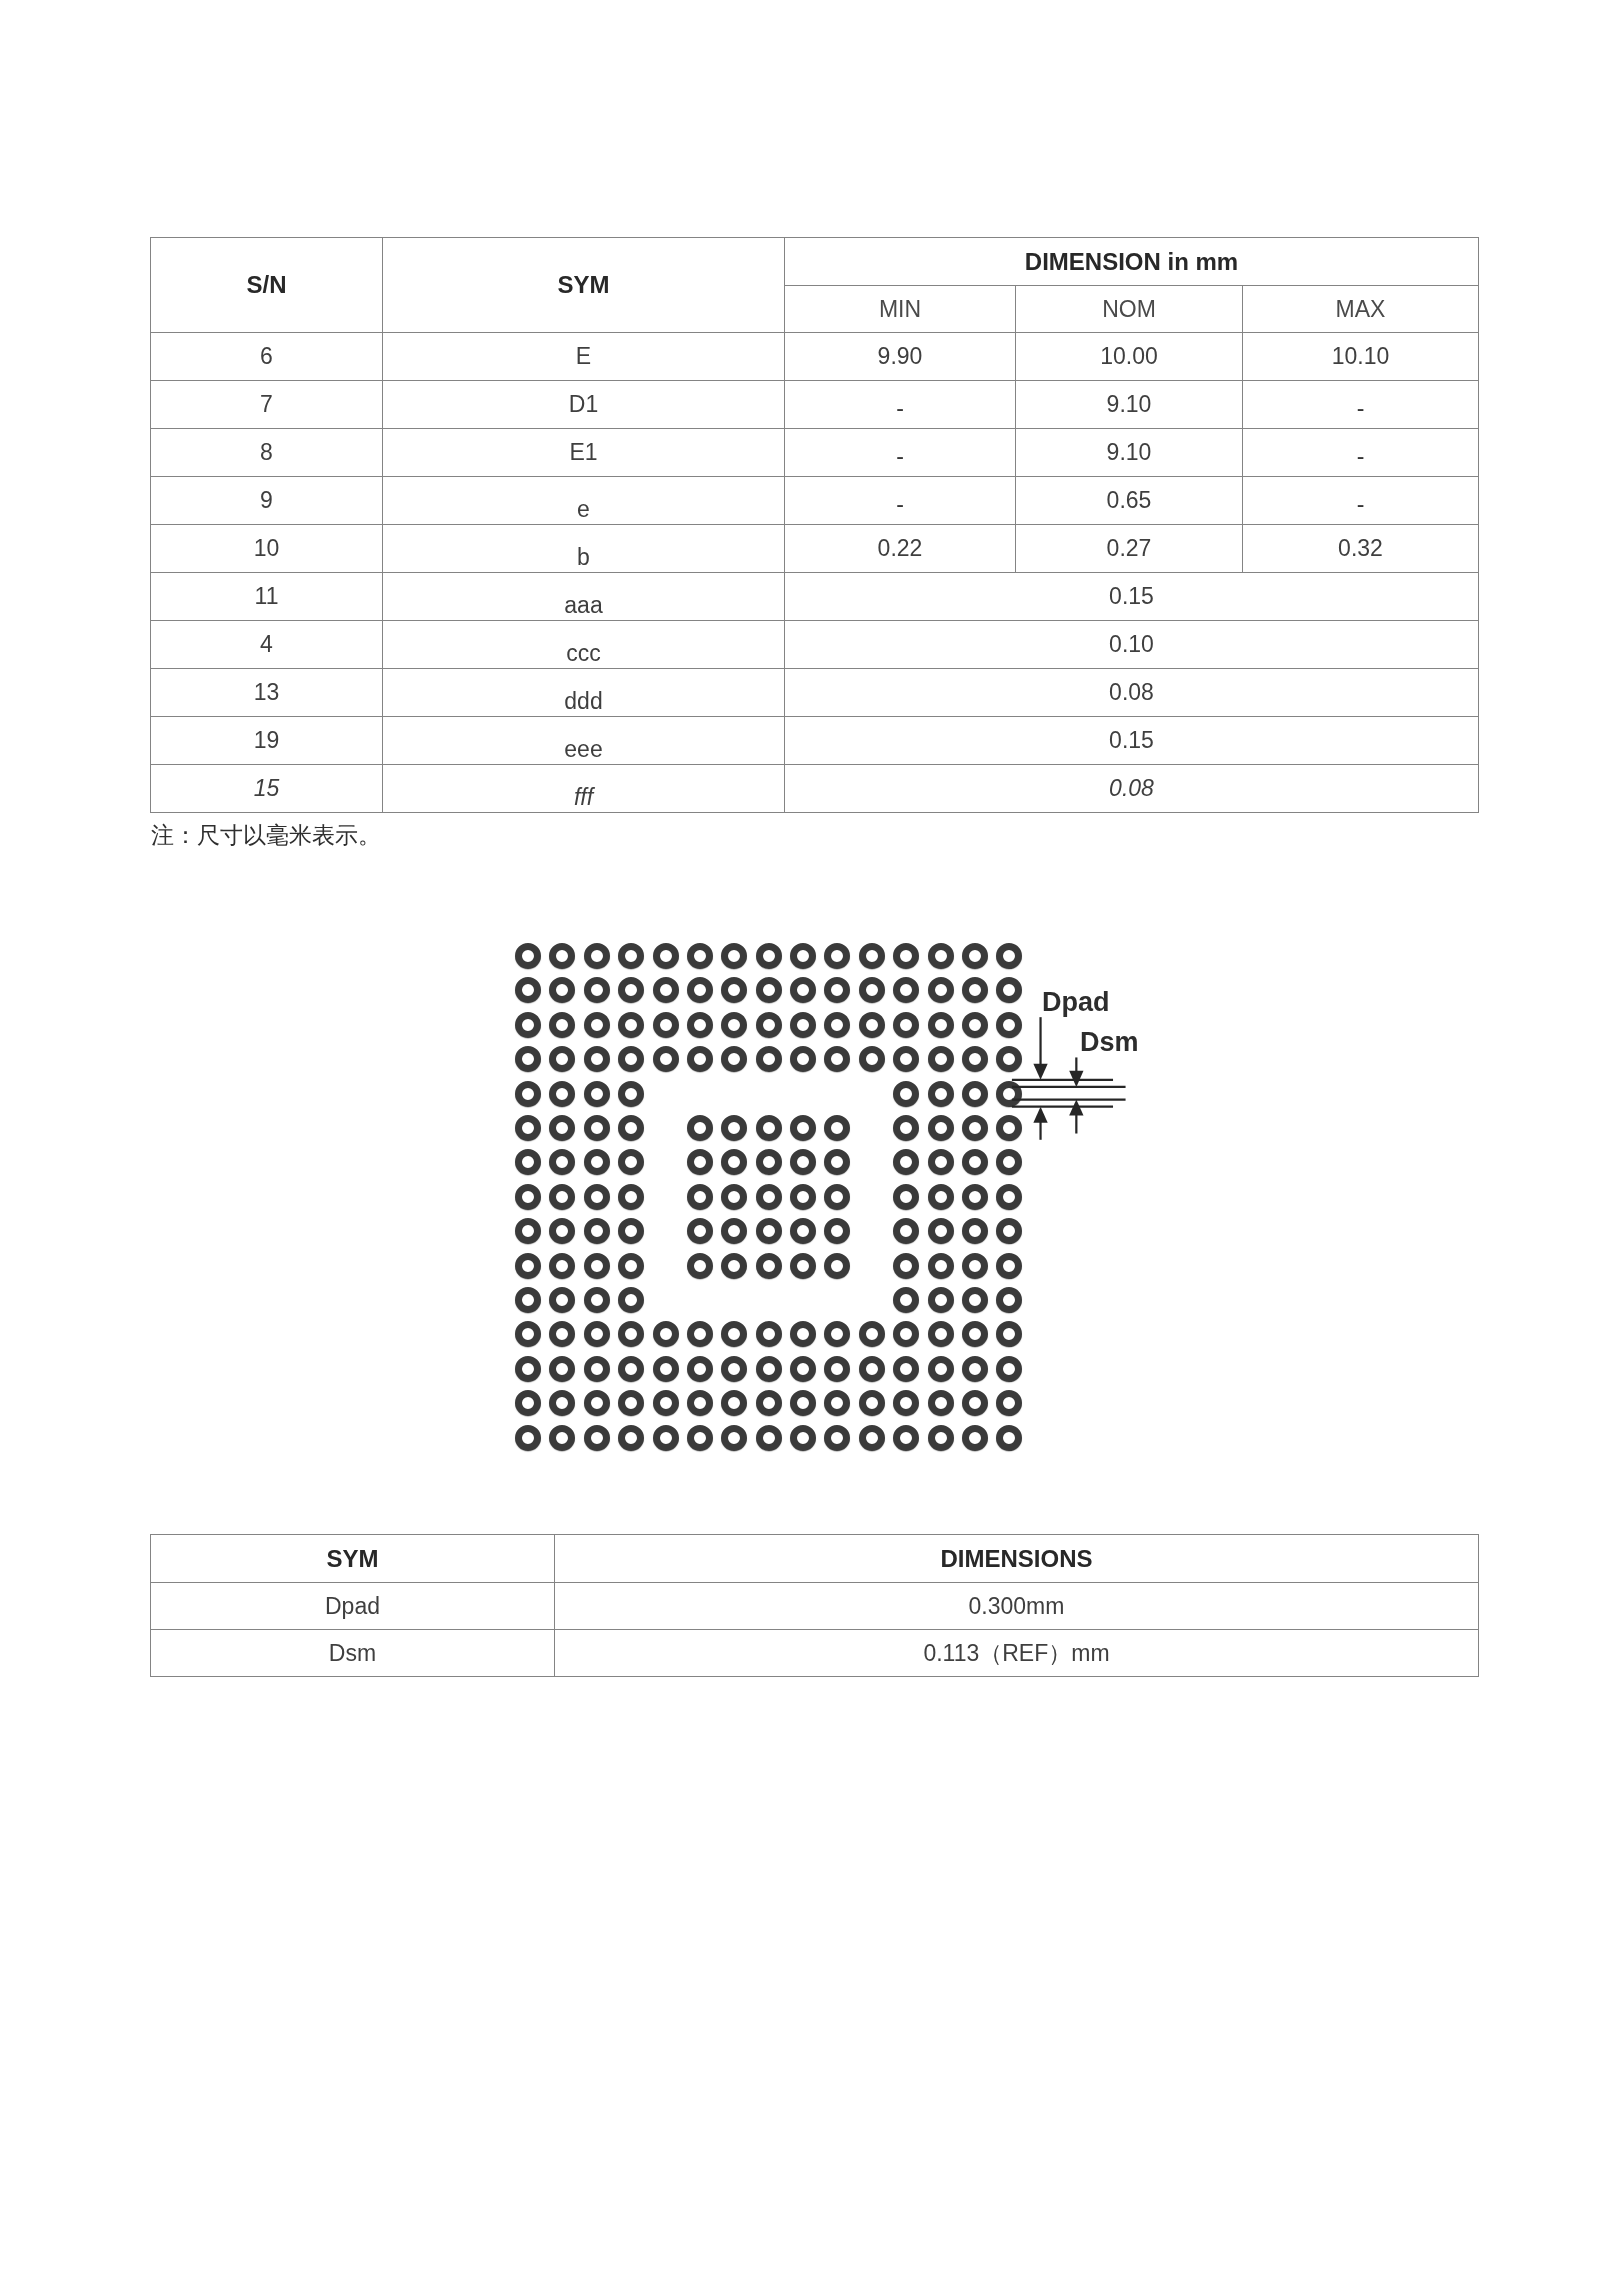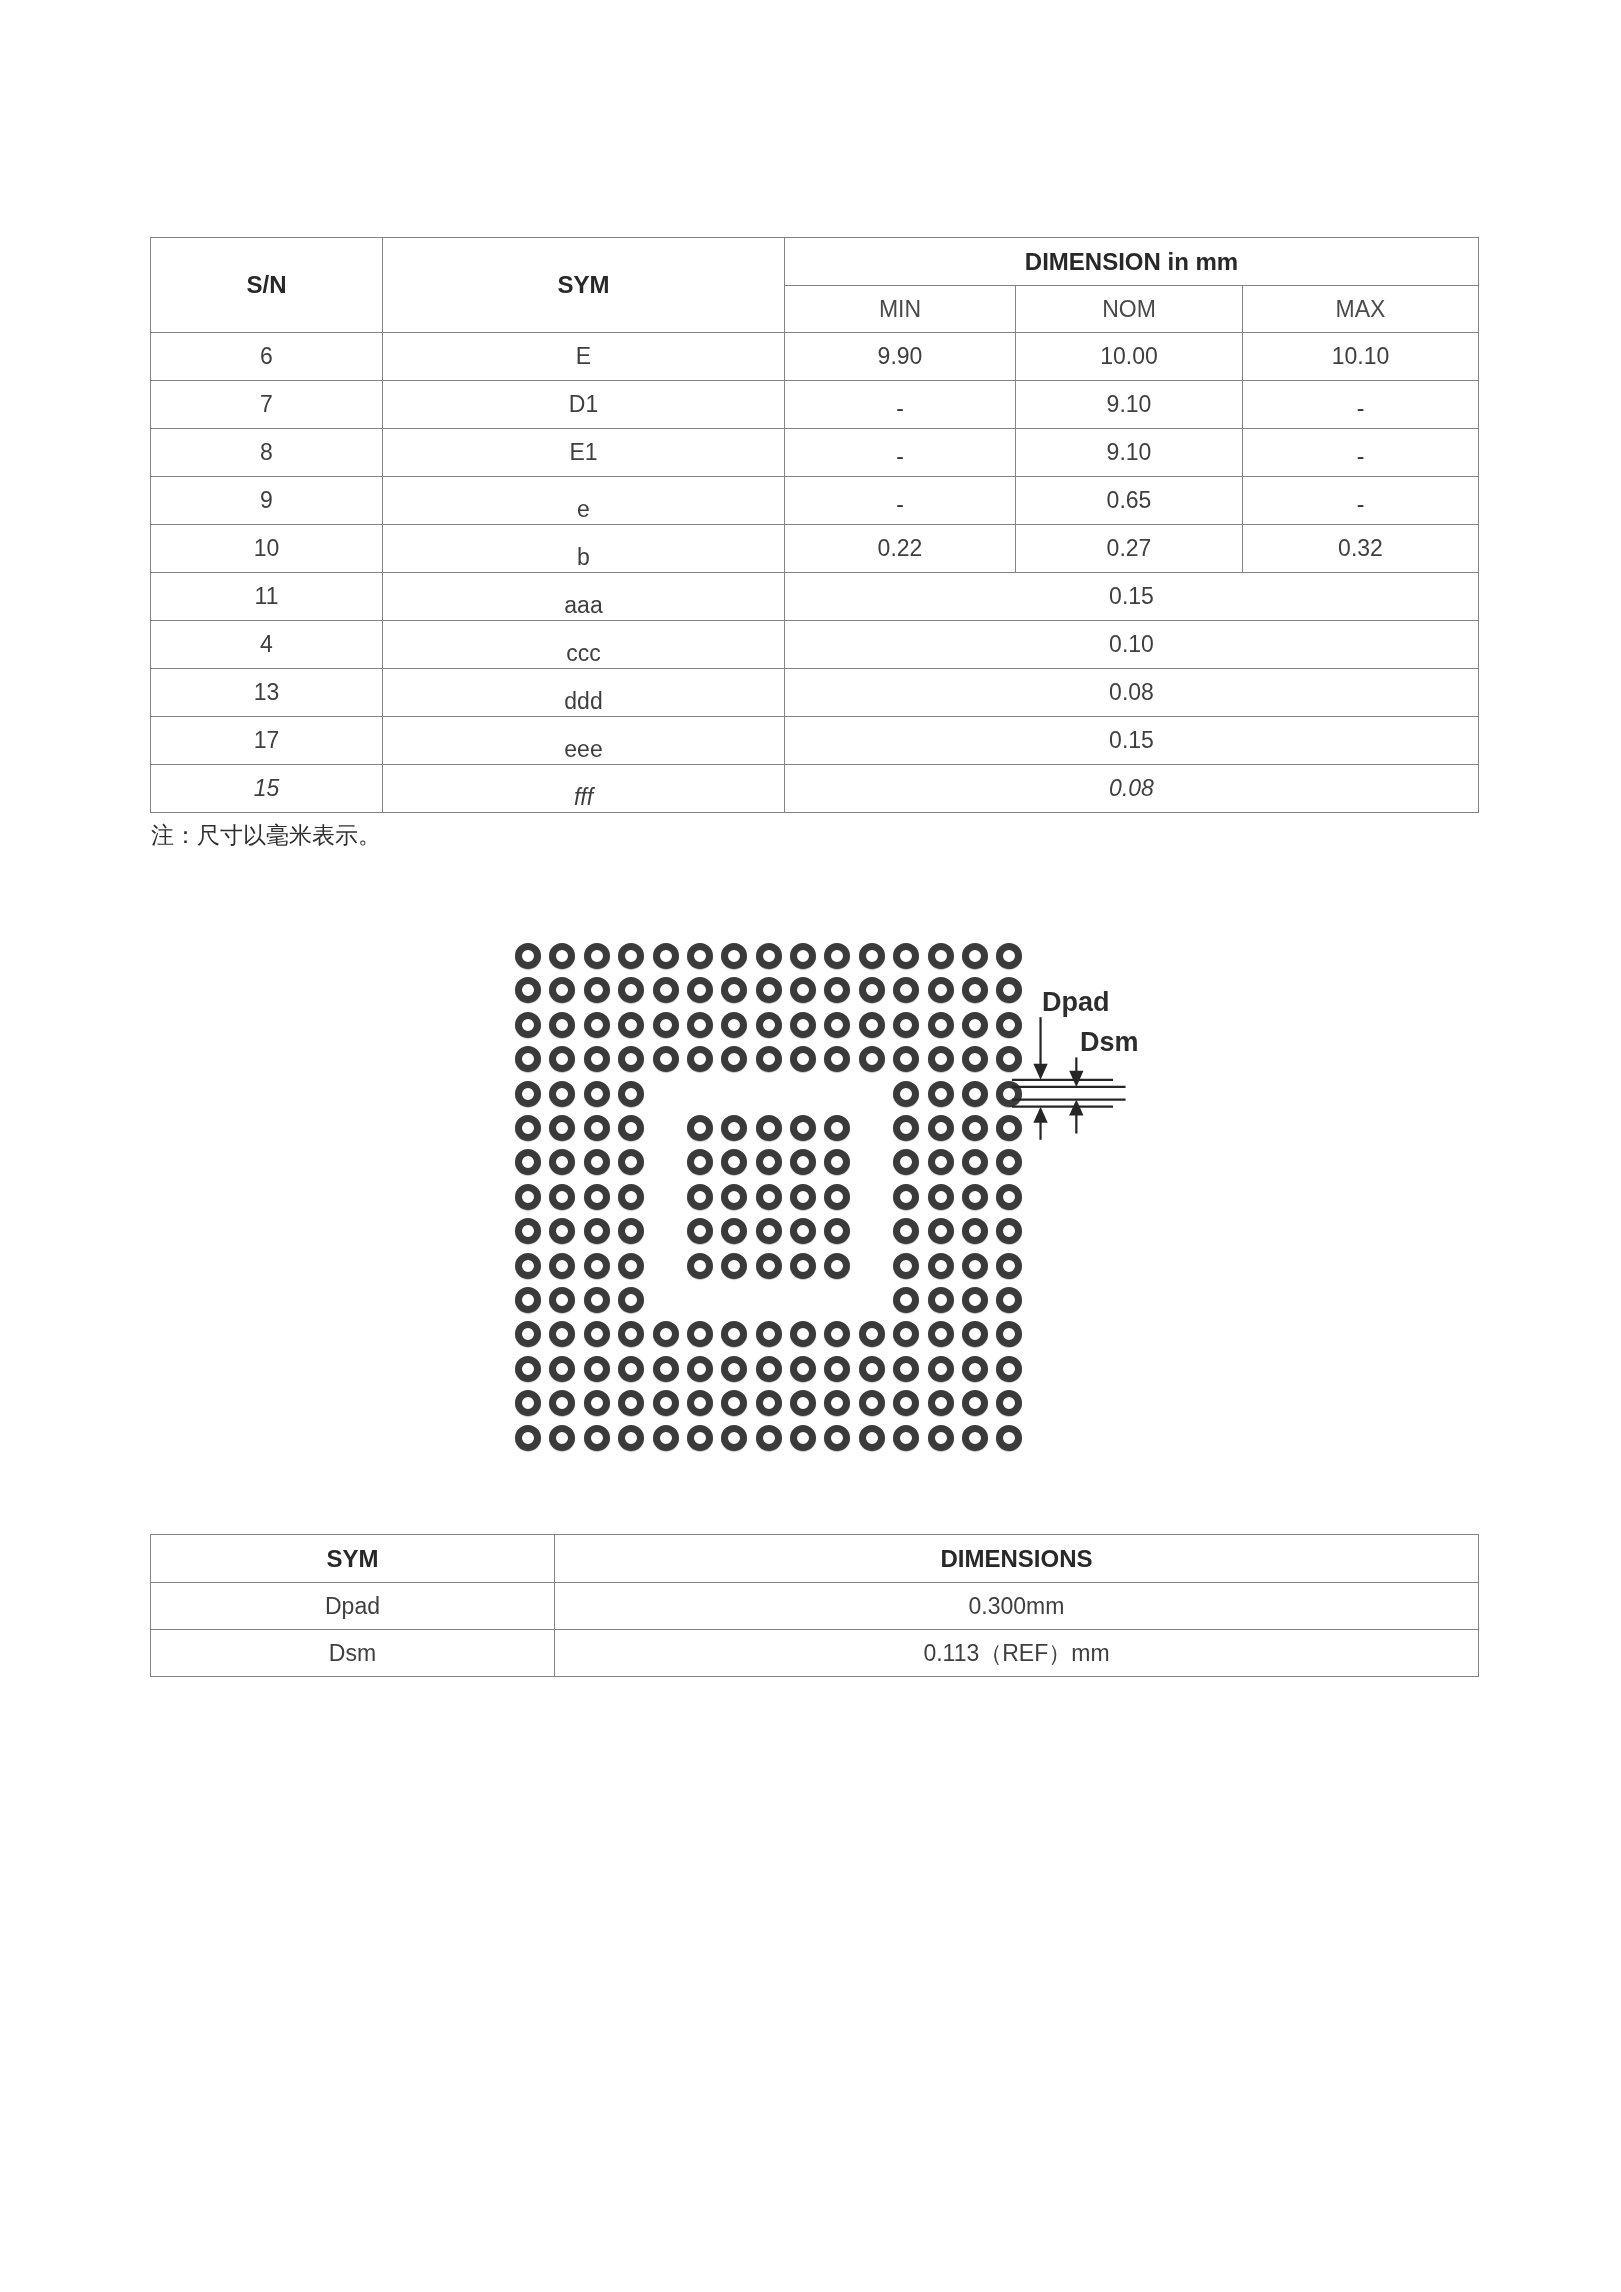--- a/index.html
+++ b/index.html
@@ -106,21 +106,21 @@
           <td>4</td>
           <td class="low">ccc</td>
           <td colspan="3">0.10</td>
         </tr>
         <tr style="height: 48px;">
           <td>13</td>
           <td class="low">ddd</td>
           <td colspan="3">0.08</td>
         </tr>
         <tr style="height: 48px;">
-          <td>17</td>
+          <td>19</td>
           <td class="low">eee</td>
           <td colspan="3">0.15</td>
         </tr>
         <tr style="height: 48px; font-style: italic;">
           <td>15</td>
           <td class="low">fff</td>
           <td colspan="3">0.08</td>
         </tr>
       </tbody>
   </table>

